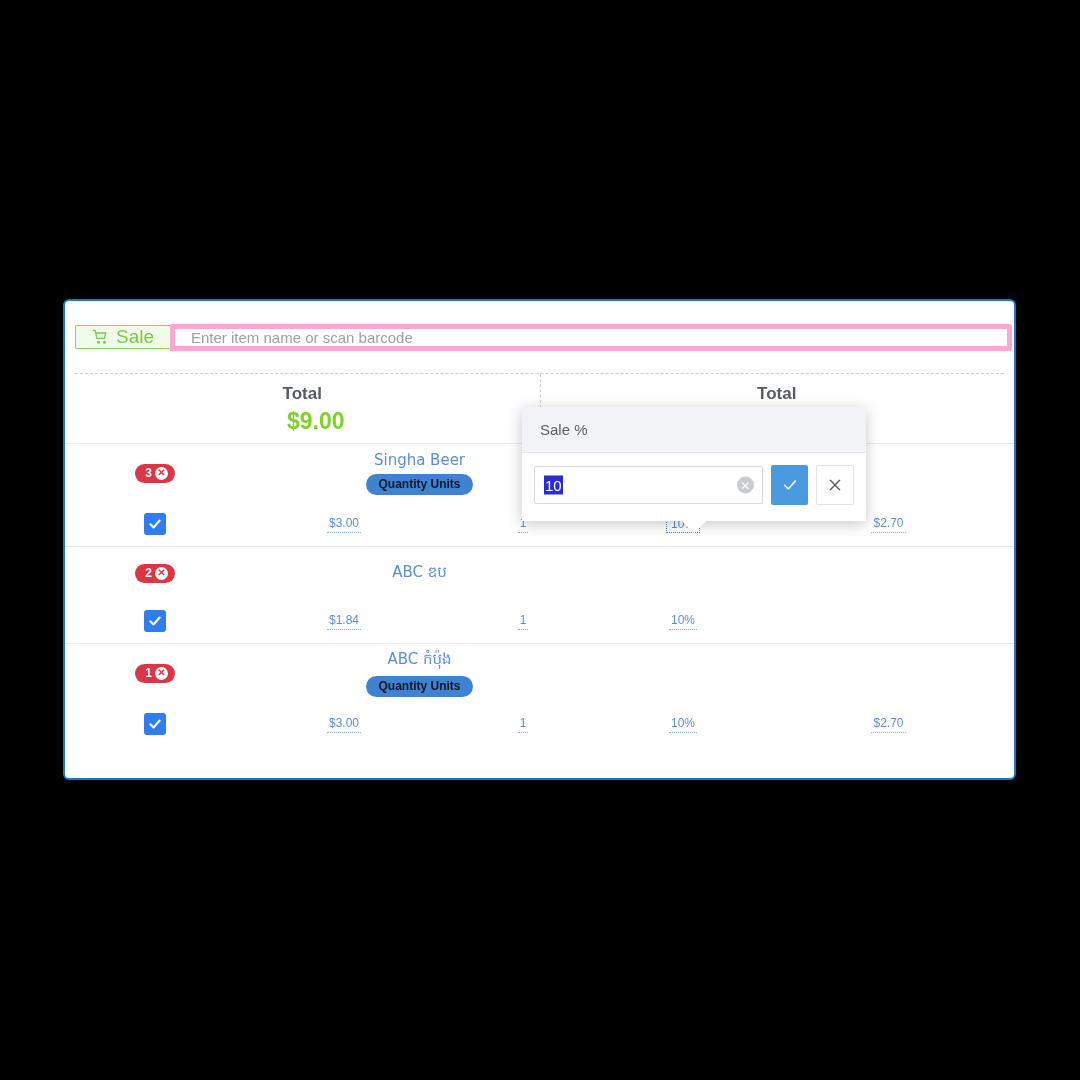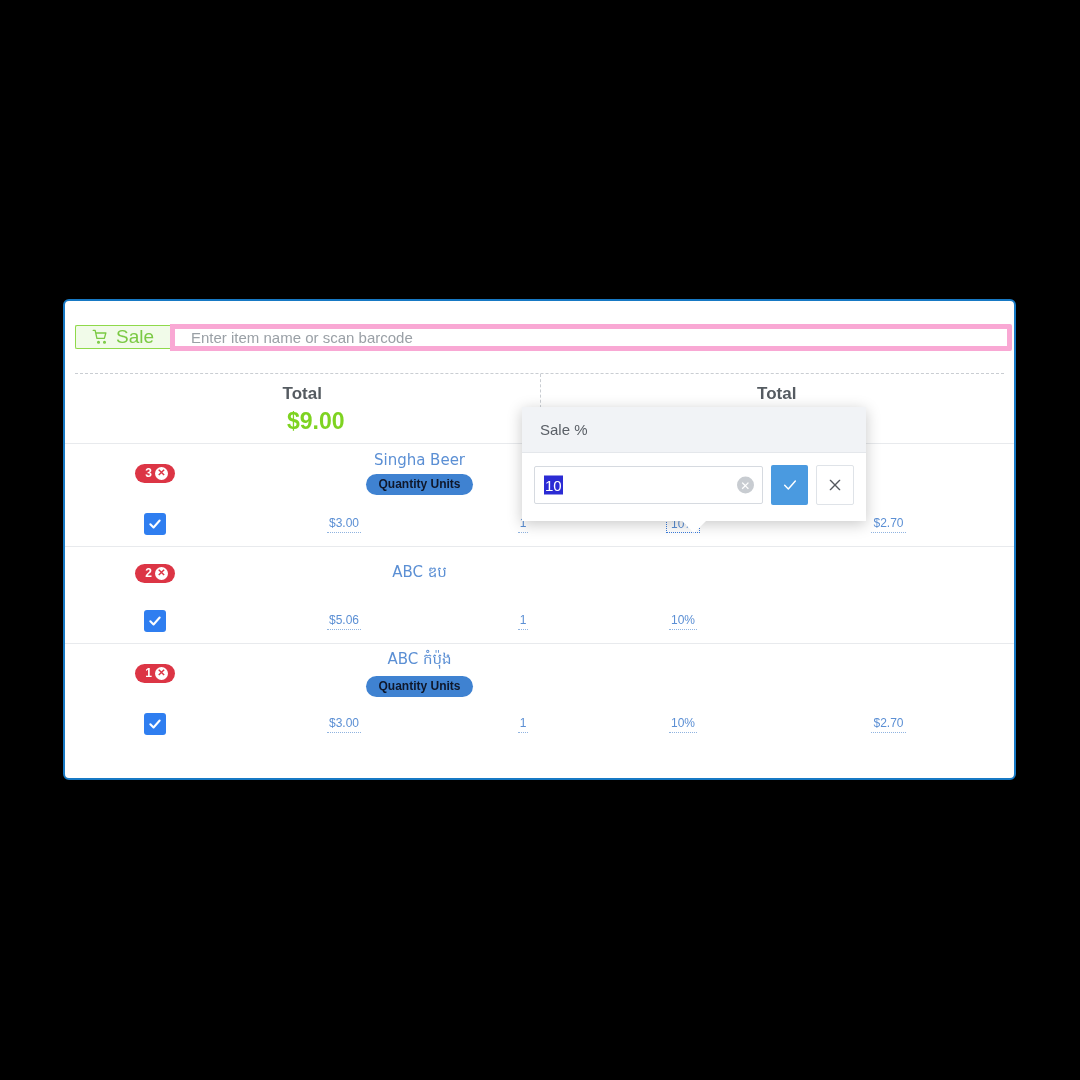--- a/index.html
+++ b/index.html
@@ -443,21 +443,21 @@
         </div>
         <div class="row-values">
           <div class="cell cell-check">
             <span class="checkbox">
               <svg width="14" height="14" viewBox="0 0 24 24" fill="none" stroke="#ffffff" stroke-width="3.5" stroke-linecap="round" stroke-linejoin="round">
                 <path d="M4 12.5l5.5 5.5L20 6"></path>
               </svg>
             </span>
           </div>
           <div class="cell cell-price">
-            <span class="editable">$5.06</span>
+            <span class="editable">$1.84</span>
           </div>
           <div class="cell cell-qty">
             <span class="editable">1</span>
           </div>
           <div class="cell cell-disc">
             <span class="editable">10%</span>
           </div>
         </div>
       </div>
 

